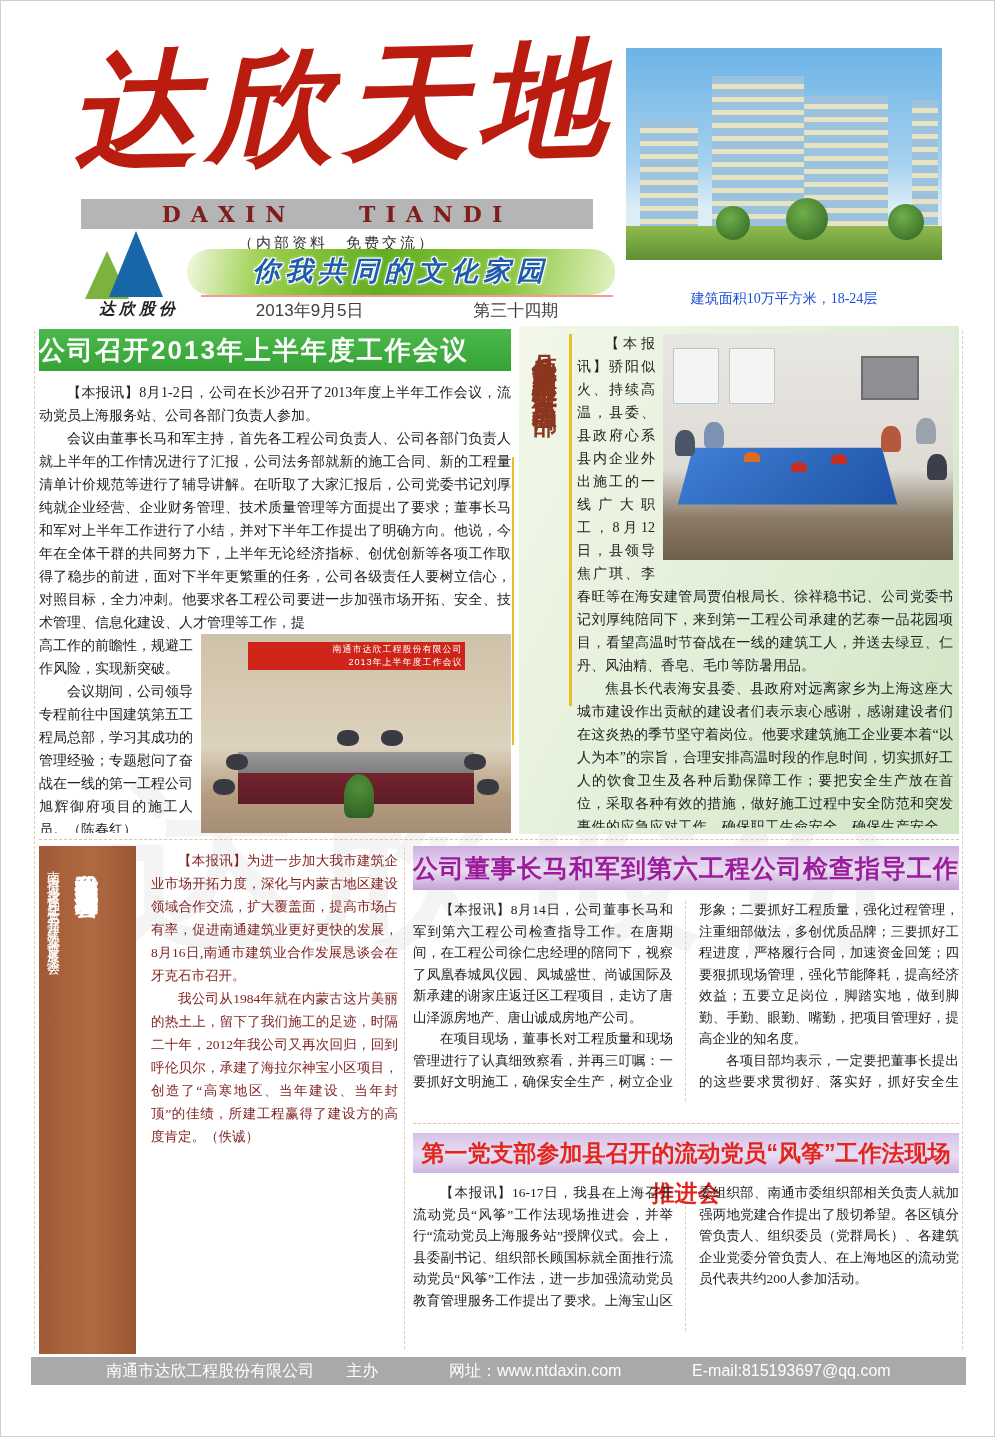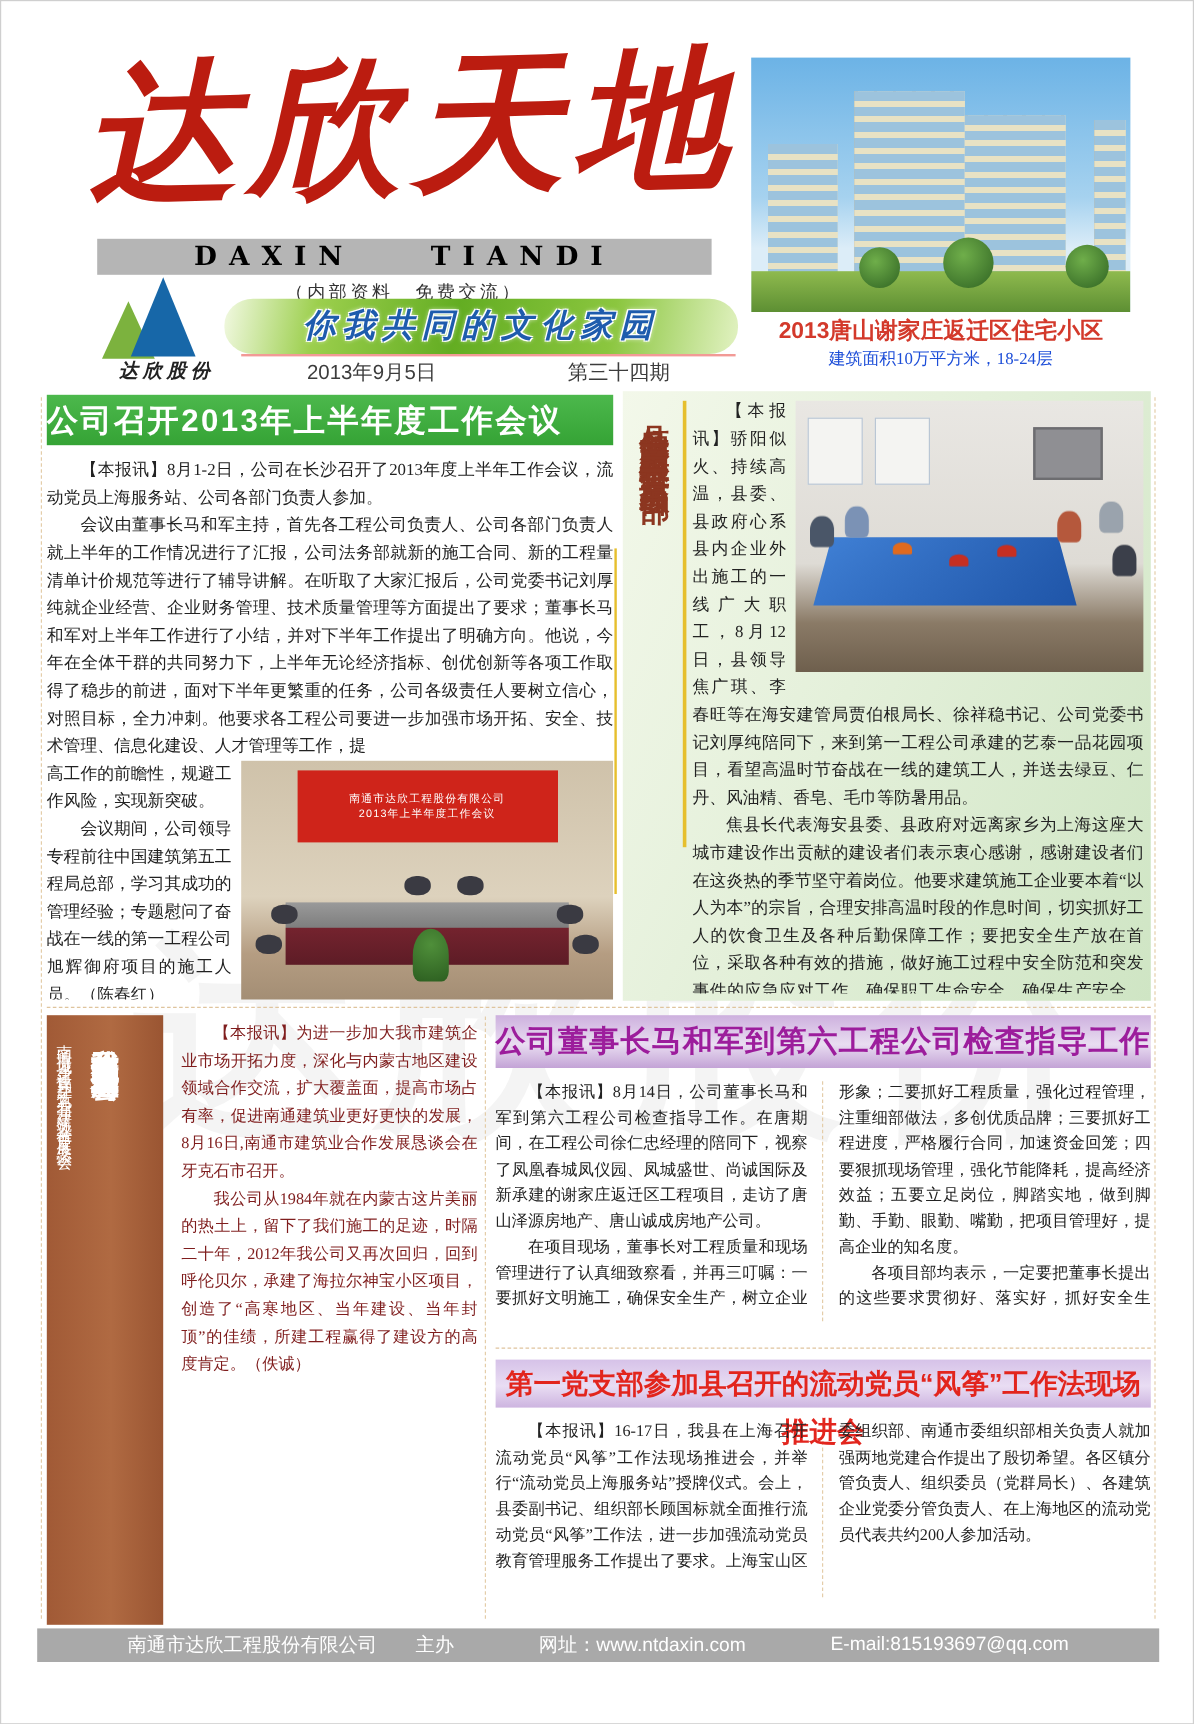--- a/index.html
+++ b/index.html
@@ -5,21 +5,21 @@
   * { margin:0; padding:0; box-sizing:border-box; }
   body { background:#e8e8e8; font-family:"Liberation Serif", serif; }
   #page { position:relative; width:995px; height:1437px; margin:0 auto; background:#fff;
           border:1px solid #cfcfcf; overflow:hidden; }
   .abs { position:absolute; }
 
   
   .mast-title { left:62px; top:18px; width:560px; height:180px; font-family:"DejaVu Serif", serif;
     font-size:126px; font-weight:bold; font-style:italic; color:#bb1c10; letter-spacing:10px;
     transform:rotate(-1.5deg); line-height:170px; text-align:center; z-index:2; }
-  .mast-en { left:80px; top:198px; width:512px; height:30px; background:#b5b5b5; color:#000000;
+  .mast-en { left:80px; top:198px; width:512px; height:30px; background:#b5b5b5; color:#7f1d1d;
     font-family:"DejaVu Serif", serif; font-size:22px; font-weight:bold; letter-spacing:10px;
     word-spacing:46px; text-align:center; line-height:30px; z-index:2; }
   .mast-sub { left:80px; top:233px; width:512px; text-align:center; font-size:15px; color:#333;
     letter-spacing:3px; z-index:2; }
   .logo-box { left:78px; top:228px; width:120px; height:90px; z-index:3; }
   .tri-green { position:absolute; left:6px; top:22px; width:0; height:0;
     border-left:22px solid transparent; border-right:22px solid transparent;
     border-bottom:48px solid #7cb23e; }
   .tri-blue { position:absolute; left:30px; top:2px; width:0; height:0;
     border-left:27px solid transparent; border-right:27px solid transparent;
@@ -60,21 +60,21 @@
   .art1 { left:38px; top:328px; width:472px; z-index:2; }
   .art1-head { height:42px; background:linear-gradient(#4cb84c,#35a335); color:#fff;
     font-family:"Liberation Sans",sans-serif; font-size:26px; font-weight:bold;
     text-align:left; line-height:42px; letter-spacing:2px; }
   .art1-body { margin-top:10px; font-size:14px; line-height:23px; color:#222;
     text-align:justify; height:452px; overflow:hidden; }
   p.ind { text-indent:2em; }
   .photo1 { float:right; width:310px; height:206px; margin:0 0 0 8px; position:relative;
     background:linear-gradient(#cfc2aa 0%,#ddd2bd 55%,#b59d82 78%,#a08b72 100%); overflow:hidden; }
   .photo1-banner { position:absolute; left:15%; top:8px; width:70%; background:#cf241a;
-    color:#fff; font-size:9px; line-height:13px; text-align:center; padding:17px 2px;
+    color:#fff; font-size:9px; line-height:13px; text-align:right; padding:1px 2px;
     font-family:"Liberation Sans",sans-serif; letter-spacing:1px; }
   .p1-table { position:absolute; left:12%; top:118px; width:76%; height:52px;
     background:linear-gradient(#9a9a9a,#7e7e7e 40%,#74232e 41%,#5d1c26); }
   .p1-plant { position:absolute; left:46%; top:140px; width:30px; height:44px; border-radius:50% 50% 20% 20%;
     background:radial-gradient(circle at 50% 30%,#4f8f3a,#2c5e20); }
   .p1-fig { position:absolute; width:22px; height:16px; border-radius:45%; background:#3a3a42; }
 
   
   .art2 { left:518px; top:325px; width:440px; height:508px; z-index:2;
     background:linear-gradient(115deg,#f3f8ea 0%,#e4f0da 45%,#cfe5c4 100%); }
@@ -158,21 +158,20 @@
   <div class="abs building">
     <div class="bld win" style="left:14px;top:72px;width:58px;height:110px"></div>
     <div class="bld win" style="left:86px;top:28px;width:92px;height:156px"></div>
     <div class="bld win" style="left:178px;top:48px;width:84px;height:136px"></div>
     <div class="bld win" style="left:286px;top:52px;width:26px;height:132px"></div>
     <div class="ground"></div>
     <div class="tree" style="left:90px;top:158px;width:34px;height:34px"></div>
     <div class="tree" style="left:160px;top:150px;width:42px;height:42px"></div>
     <div class="tree" style="left:262px;top:156px;width:36px;height:36px"></div>
   </div>
-  <div class="abs bld-caption">2013唐山谢家庄返迁区住宅小区</div>
   <div class="abs bld-sub">建筑面积10万平方米，18-24层</div>
 
   <div class="abs dash-h" style="left:38px;top:838px;width:920px"></div>
   <div class="abs dash-v" style="left:403px;top:846px;height:502px"></div>
   <div class="abs dash-h" style="left:412px;top:1122px;width:546px"></div>
   <div class="abs dash-v" style="left:684px;top:900px;height:200px"></div>
   <div class="abs dash-v" style="left:684px;top:1185px;height:145px"></div>
   <div class="abs dash-v" style="left:33px;top:330px;height:1018px"></div>
   <div class="abs dash-v" style="left:961px;top:330px;height:1018px"></div>
   <div class="abs yline" style="left:511px;top:456px;width:2px;height:288px"></div>

